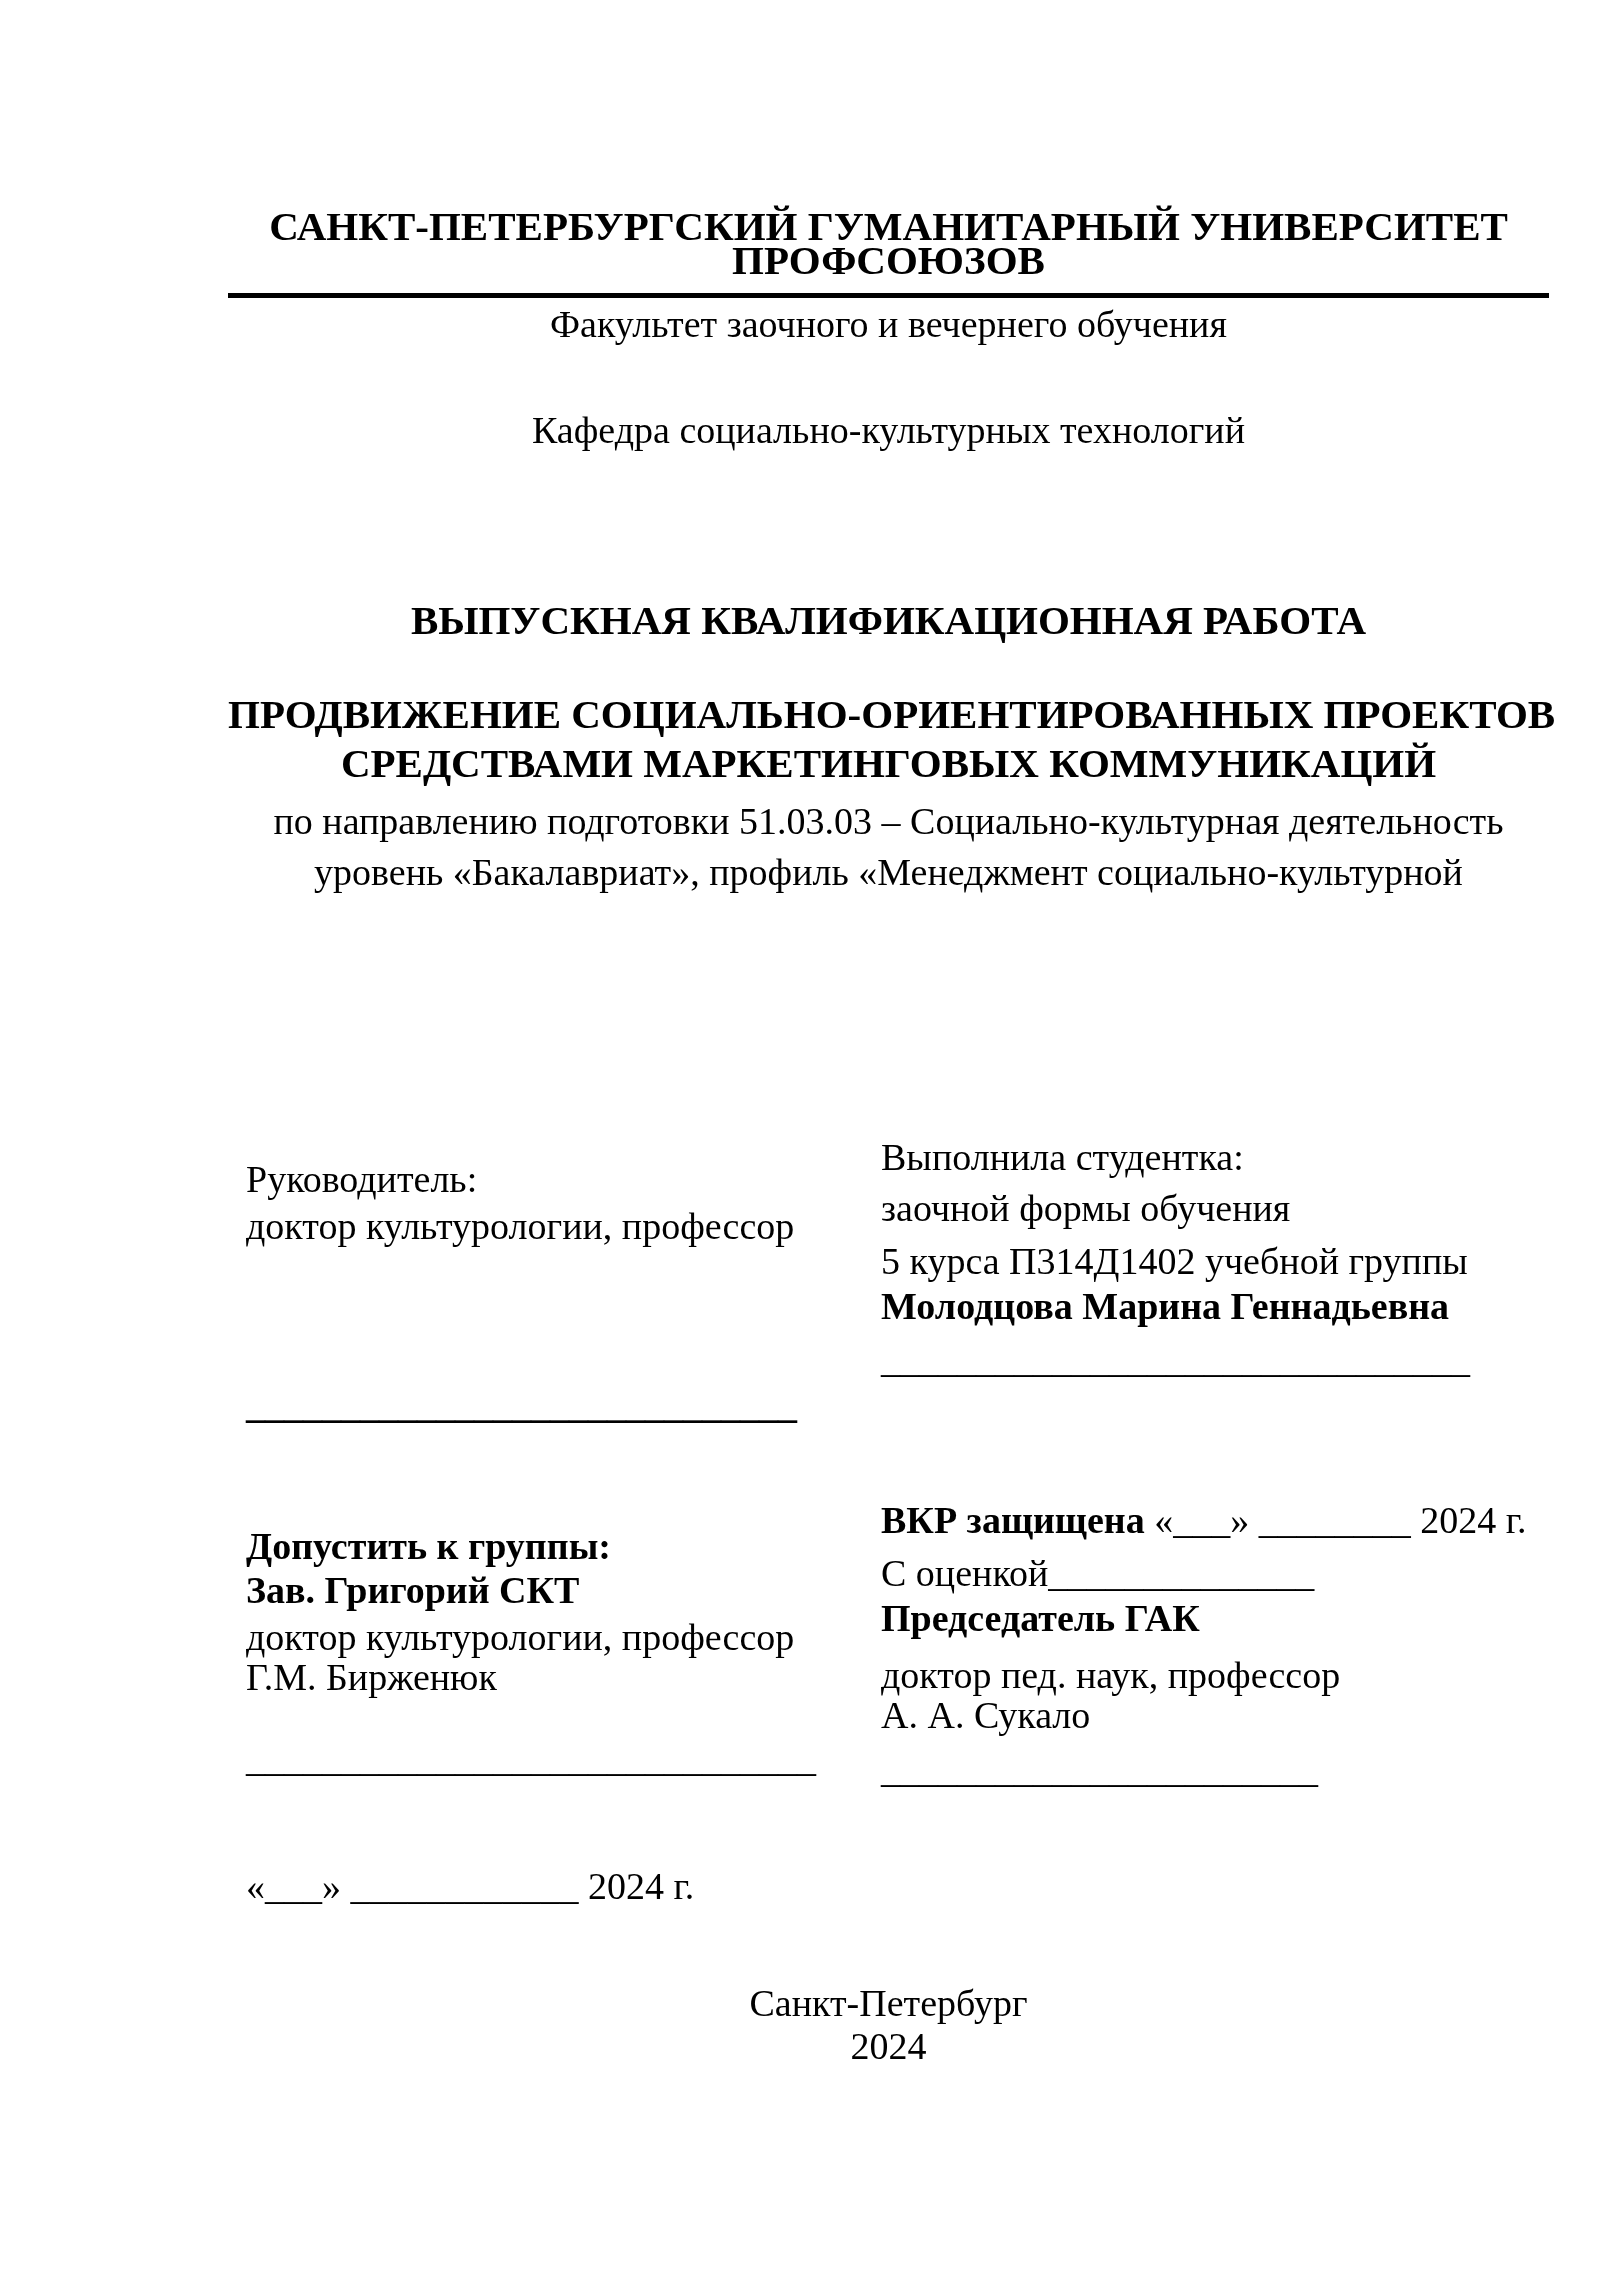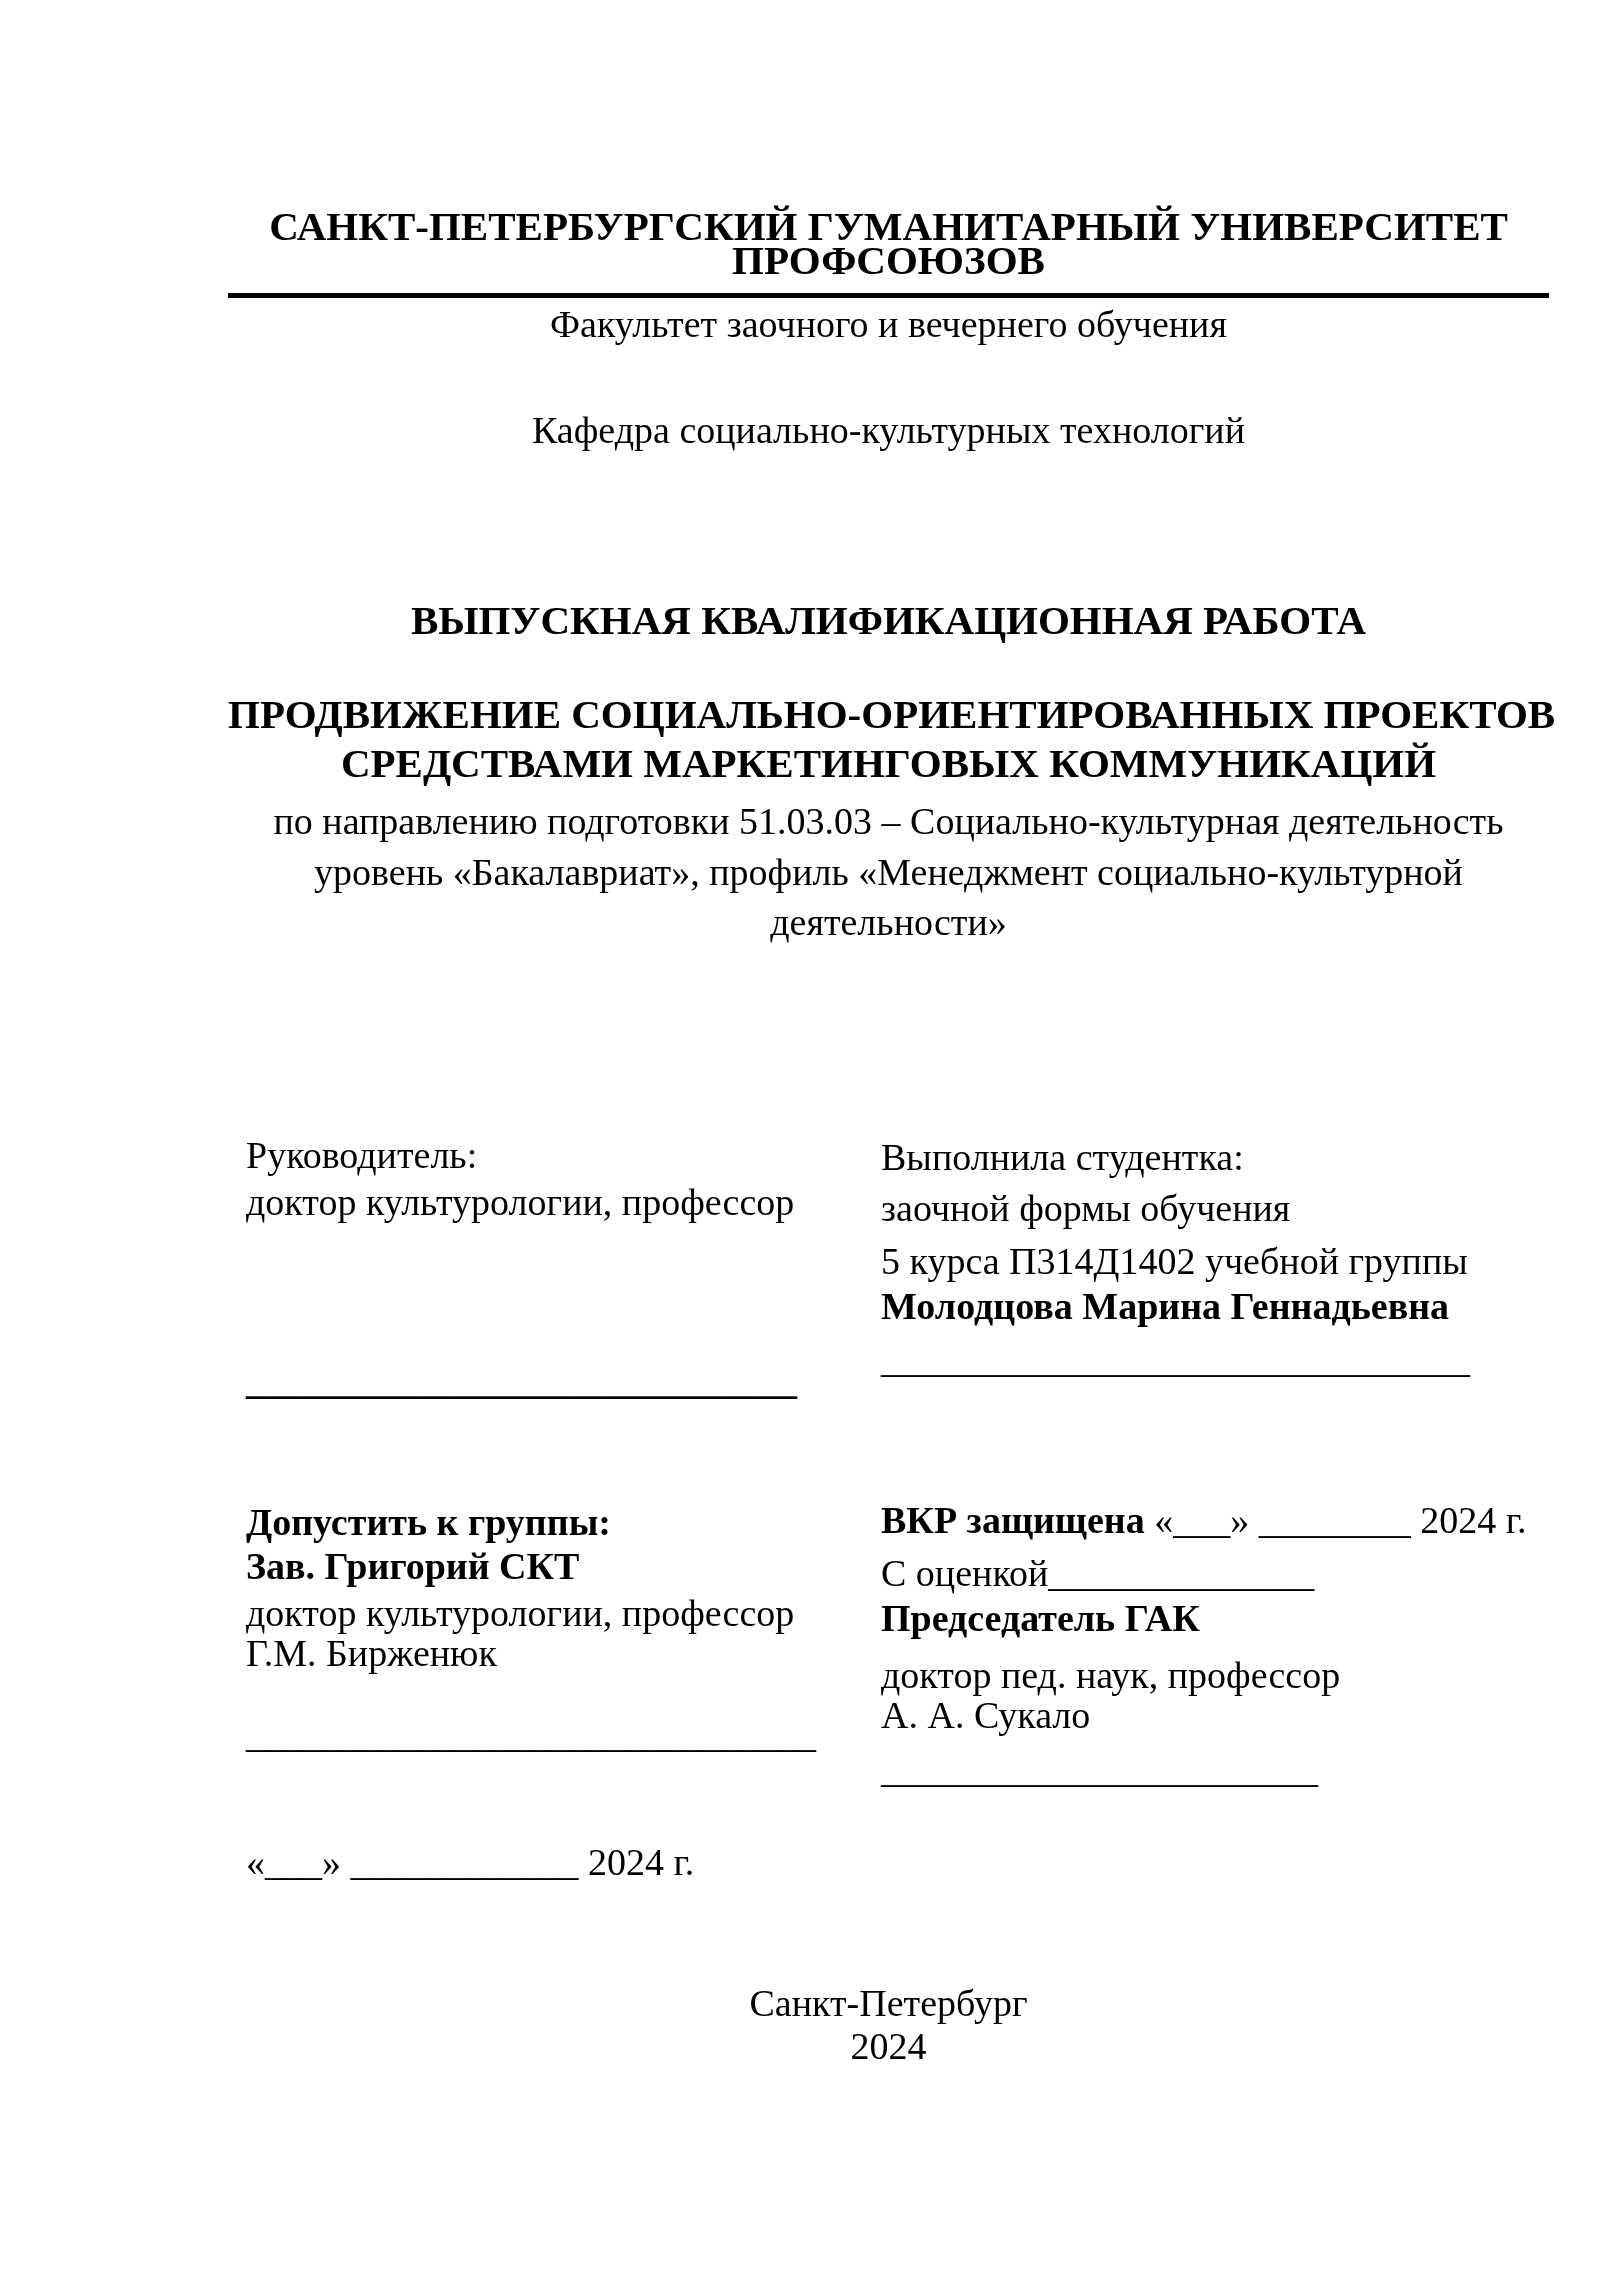--- a/index.html
+++ b/index.html
@@ -25,21 +25,21 @@
   .center {
     left: 228px;
     width: 1321px;
     text-align: center;
   }
   .rightalign {
     left: 228px;
     width: 1321px;
     text-align: center;
   }
-  .colL { left: 246px; }
+  .colL { left: 246px; margin-top: 24px; }
   .colR { left: 881px; }
   .bold { font-weight: bold; }
   .big {
     font-size: 41px;
     font-weight: bold;
   }
   .rule {
     position: absolute;
     left: 228px;
     top: 293px;
@@ -57,21 +57,20 @@
   <div class="line big center" style="top:240px">ПРОФСОЮЗОВ</div>
   <div class="rule"></div>
   <div class="line center" style="top:305px">Факультет заочного и вечернего обучения</div>
   <div class="line rightalign" style="top:411px">Кафедра социально-культурных технологий</div>
 
   <div class="line big center" style="top:600px">ВЫПУСКНАЯ КВАЛИФИКАЦИОННАЯ РАБОТА</div>
   <div class="line big center" style="top:694px">ПРОДВИЖЕНИЕ СОЦИАЛЬНО-ОРИЕНТИРОВАННЫХ ПРОЕКТОВ</div>
   <div class="line big center" style="top:743px">СРЕДСТВАМИ МАРКЕТИНГОВЫХ КОММУНИКАЦИЙ</div>
   <div class="line center" style="top:802px">по направлению подготовки 51.03.03 – Социально-культурная деятельность</div>
   <div class="line center" style="top:853px">уровень «Бакалавриат», профиль «Менеджмент социально-культурной</div>
-  <div class="line center" style="top:903px">деятельности»</div>
 
   <div class="line colL" style="top:1136px">Руководитель:</div>
   <div class="line colL" style="top:1183px">доктор культурологии, профессор</div>
   <div class="line colL bold" style="top:1362px">_____________________________</div>
 
   <div class="line colR" style="top:1138px">Выполнила студентка:</div>
   <div class="line colR" style="top:1189px">заочной формы обучения</div>
   <div class="line colR" style="top:1242px">5 курса П314Д1402 учебной группы</div>
   <div class="line colR bold" style="top:1287px">Молодцова Марина Геннадьевна</div>
   <div class="line colR" style="top:1340px">_______________________________</div>

